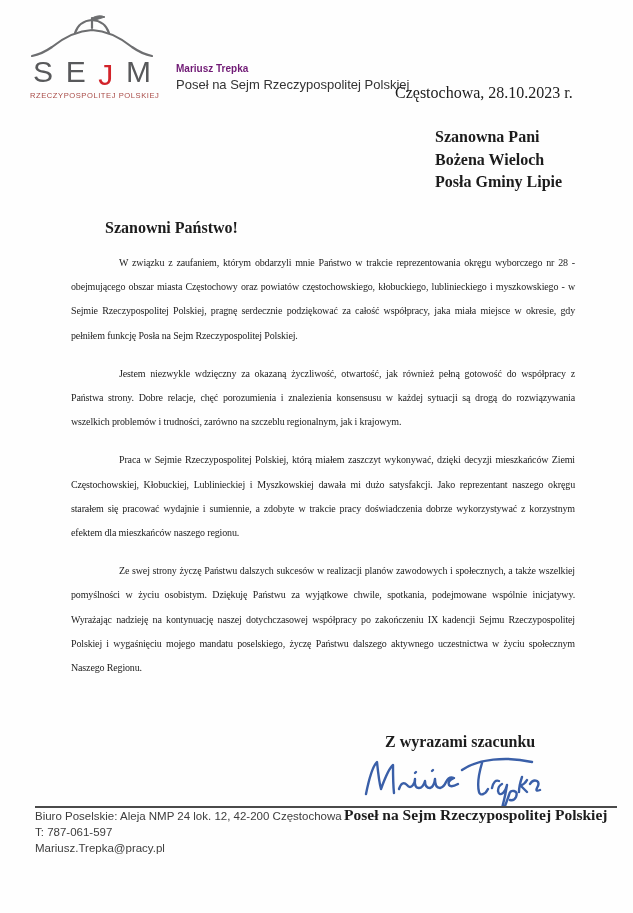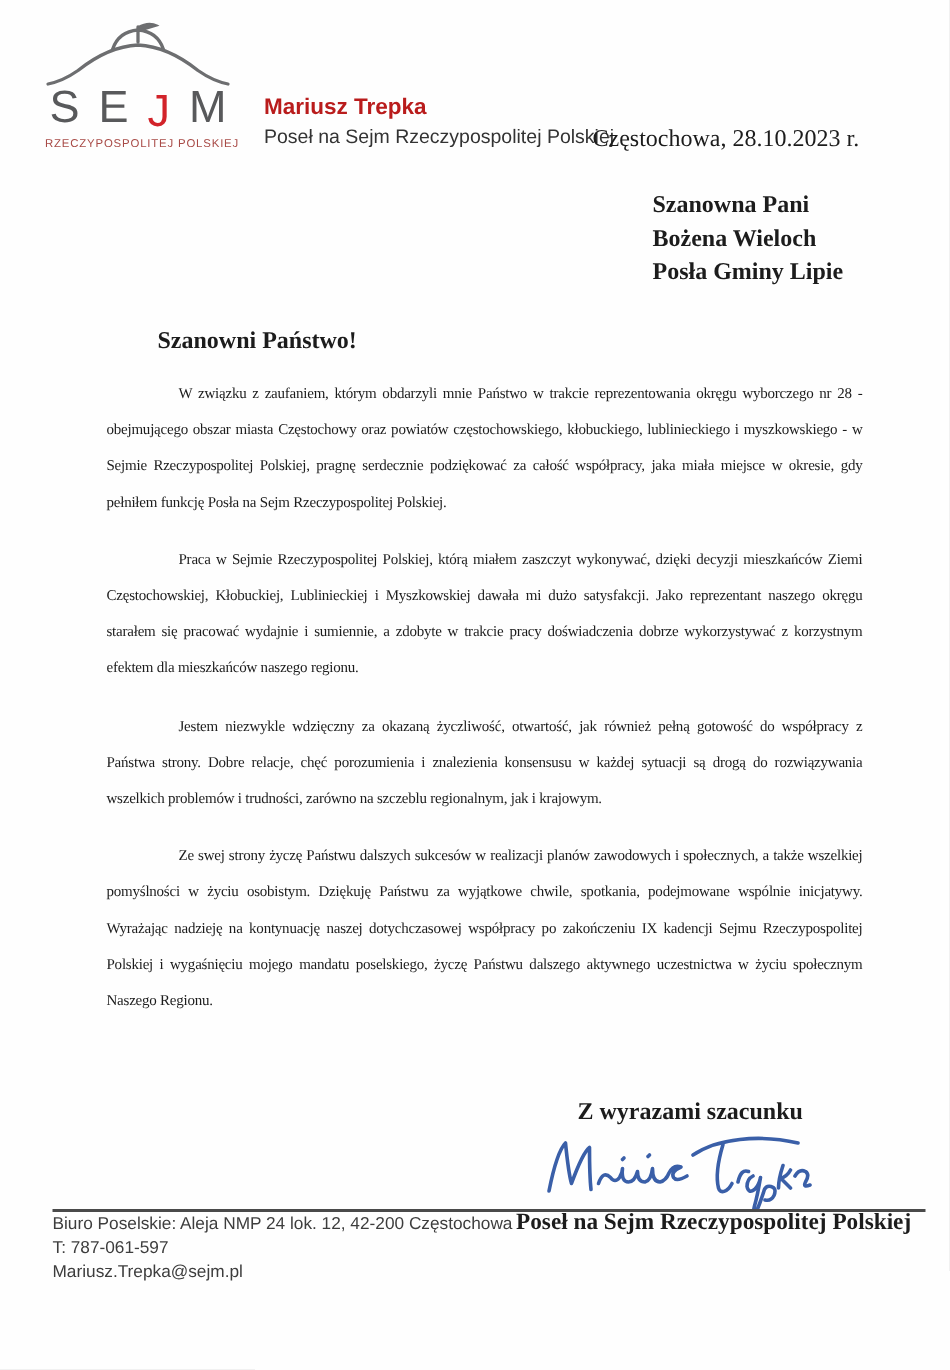--- a/index.html
+++ b/index.html
@@ -22,21 +22,21 @@
     font-size:30px;line-height:30px;color:#58595b;
   }
   .logo-acronym .letter-j{color:#d2232a;position:relative;top:3px;}
   .logo-subtitle{
     margin-top:4px;text-align:right;
     font-family:"Liberation Sans", sans-serif;
     font-size:7.6px;letter-spacing:0.55px;color:#a84a46;
     white-space:nowrap;
   }
   .sender{position:absolute;left:176px;top:63px;font-family:"Liberation Sans", sans-serif;}
-  .sender-name{font-size:15px;font-weight:bold;color:#b91c1c;}
+  .sender-name{font-size:10px;font-weight:bold;color:#701a75;}
   .sender-title{font-size:13px;color:#333;margin-top:3px;}
   .dateline{position:absolute;left:395px;top:84px;font-size:16px;}
   
   .recipient{position:absolute;left:395px;top:126px;font-weight:bold;font-size:16px;line-height:22.5px;margin-left:40px;}
   
   .letter-content{position:absolute;left:57px;right:44px;top:203px;}
   .salutation{font-weight:bold;font-size:16px;margin:16px 0 13px 0;text-indent:48px;}
   .letter-body p{
     margin:14px;text-align:justify;text-indent:48px;
     font-size:10px;line-height:24.2px;letter-spacing:-0.15px;
@@ -90,22 +90,22 @@
   <div class="recipient">
     <div>Szanowna Pani</div>
     <div>Bożena Wieloch</div>
     <div>Posła Gminy Lipie</div>
   </div>
 
   <div class="letter-content">
     <p class="salutation">Szanowni Państwo!</p>
     <div class="letter-body">
       <p>W związku z zaufaniem, którym obdarzyli mnie Państwo w trakcie reprezentowania okręgu wyborczego nr 28 - obejmującego obszar miasta Częstochowy oraz powiatów częstochowskiego, kłobuckiego, lublinieckiego i myszkowskiego - w Sejmie Rzeczypospolitej Polskiej, pragnę serdecznie podziękować za całość współpracy, jaka miała miejsce w okresie, gdy pełniłem funkcję Posła na Sejm Rzeczypospolitej Polskiej.</p>
+      <p>Jestem niezwykle wdzięczny za okazaną życzliwość, otwartość, jak również pełną gotowość do współpracy z Państwa strony. Dobre relacje, chęć porozumienia i znalezienia konsensusu w każdej sytuacji są drogą do rozwiązywania wszelkich problemów i trudności, zarówno na szczeblu regionalnym, jak i krajowym.</p>
       <p>Praca w Sejmie Rzeczypospolitej Polskiej, którą miałem zaszczyt wykonywać, dzięki decyzji mieszkańców Ziemi Częstochowskiej, Kłobuckiej, Lublinieckiej i Myszkowskiej dawała mi dużo satysfakcji. Jako reprezentant naszego okręgu starałem się pracować wydajnie i sumiennie, a zdobyte w trakcie pracy doświadczenia dobrze wykorzystywać z korzystnym efektem dla mieszkańców naszego regionu.</p>
-      <p>Jestem niezwykle wdzięczny za okazaną życzliwość, otwartość, jak również pełną gotowość do współpracy z Państwa strony. Dobre relacje, chęć porozumienia i znalezienia konsensusu w każdej sytuacji są drogą do rozwiązywania wszelkich problemów i trudności, zarówno na szczeblu regionalnym, jak i krajowym.</p>
       <p>Ze swej strony życzę Państwu dalszych sukcesów w realizacji planów zawodowych i społecznych, a także wszelkiej pomyślności w życiu osobistym. Dziękuję Państwu za wyjątkowe chwile, spotkania, podejmowane wspólnie inicjatywy. Wyrażając nadzieję na kontynuację naszej dotychczasowej współpracy po zakończeniu IX kadencji Sejmu Rzeczypospolitej Polskiej i wygaśnięciu mojego mandatu poselskiego, życzę Państwu dalszego aktywnego uczestnictwa w życiu społecznym Naszego Regionu.</p>
     </div>
   </div>
 
   <div class="valediction">Z wyrazami szacunku</div>
 
   <svg class="signature" width="184" height="55" viewBox="0 0 184 55" aria-label="Mariusz Trepka">
     <g fill="none" stroke="#3a5fa8" stroke-width="2.4" stroke-linecap="round" stroke-linejoin="round">
 
       <path d="M8,41 C11,26 15,13 19,9 C20,19 21,29 23,36 C27,25 31,15 35,12 C35,21 35,31 36,40"></path>
@@ -121,16 +121,16 @@
 
       <path d="M134,35 q2,-9 7,-7 M144,31 q-4,2 -4,7 q1,5 5,2 q3,-3 4,-8 q-2,12 -4,19 q-2,8 2,2 q2,-5 4,-11 q1,-5 5,-4 q4,1 2,6 q-2,4 -6,3 M164,24 q-3,9 -3,15 M162,33 q5,-2 7,-6 M163,33 q4,4 6,6 M172,31 q3,-5 7,-3 q3,2 0,7 q-2,4 3,2"></path>
     </g>
   </svg>
 
   <div class="signer-title">Poseł na Sejm Rzeczypospolitej Polskiej</div>
 
   <div class="footer">
     <div>Biuro Poselskie: Aleja NMP 24 lok. 12, 42-200 Częstochowa</div>
     <div>T: 787-061-597</div>
-    <div>Mariusz.Trepka@sejm.pl</div>
+    <div>Mariusz.Trepka@pracy.pl</div>
   </div>
 
 </div>
 
 </body></html>

